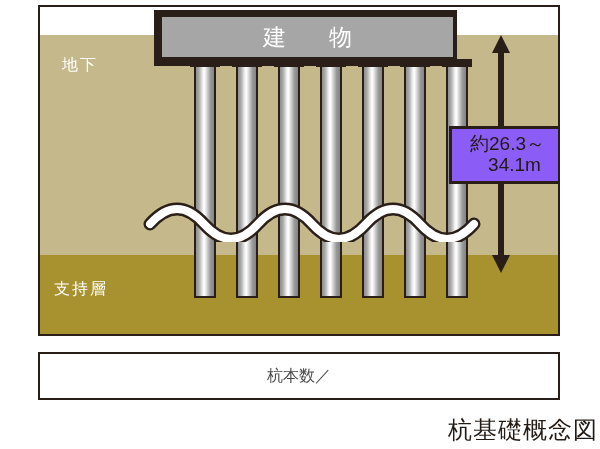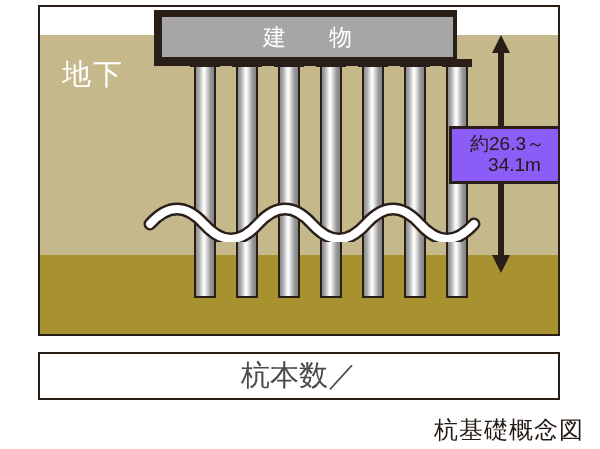--- a/index.html
+++ b/index.html
@@ -119,21 +119,21 @@
     top: 195px;
     width: 522px;
     height: 40px;
     pointer-events: none;
   }
 
   
   .soil-label {
     position: absolute;
     color: #ffffff;
-    font-size: 29px;
+    font-size: 16px;
     letter-spacing: 2px;
     white-space: nowrap;
     font-weight: 500;
   }
   #label-underground { left: 22px; top: 48px; }
   #label-bearing { left: 14px; top: 272px; }
 
   
   #depth-arrow {
     position: absolute;
@@ -175,41 +175,41 @@
     height: 48px;
     border: 2px solid #2a1f18;
     box-sizing: border-box;
     background: #ffffff;
     display: flex;
     align-items: center;
     justify-content: center;
     white-space: nowrap;
   }
   #count-prefix {
-    font-size: 29px;
+    font-size: 16px;
     color: #4a4a4a;
     letter-spacing: 0px;
   }
   #count-number {
     font-size: 36px;
     color: #4a4a4a;
     font-weight: 400;
     letter-spacing: 0px;
     line-height: 1;
   }
   #count-suffix {
     font-size: 21px;
     color: #4a4a4a;
     letter-spacing: 0px;
   }
 
   
   #figure-caption {
     position: absolute;
-    right: 16px;
+    right: 2px;
     top: 414px;
     font-size: 24px;
     color: #231a14;
     letter-spacing: 1px;
     white-space: nowrap;
   }
 </style>
 </head>
 <body>
 
@@ -242,20 +242,21 @@
              S 308 42, 326 22 S 362 2, 380 22 S 416 42, 434 22" fill="none" stroke="#2a1f18" stroke-width="13" stroke-linecap="round"></path>
     <path d="M110 22 C 128 2, 146 2, 164 22 S 200 42, 218 22 S 254 2, 272 22
              S 308 42, 326 22 S 362 2, 380 22 S 416 42, 434 22" fill="none" stroke="#ffffff" stroke-width="8" stroke-linecap="round"></path>
   </svg>
 
   <div id="building-block">
     <div id="building-inner">建　物</div>
   </div>
 
   <div class="soil-label" id="label-underground">地下</div>
+  <div class="soil-label" id="label-bearing">支持層</div>
 
   <svg id="depth-arrow" viewBox="0 0 20 238" preserveAspectRatio="none">
     <line x1="10" y1="10" x2="10" y2="228" stroke="#2a1f18" stroke-width="6"></line>
     <polygon points="10,0 1,18 19,18" fill="#2a1f18"></polygon>
     <polygon points="10,238 1,220 19,220" fill="#2a1f18"></polygon>
   </svg>
 
   <div id="depth-box">
     <div id="depth-box-inner">
       <span>約26.3～</span>

